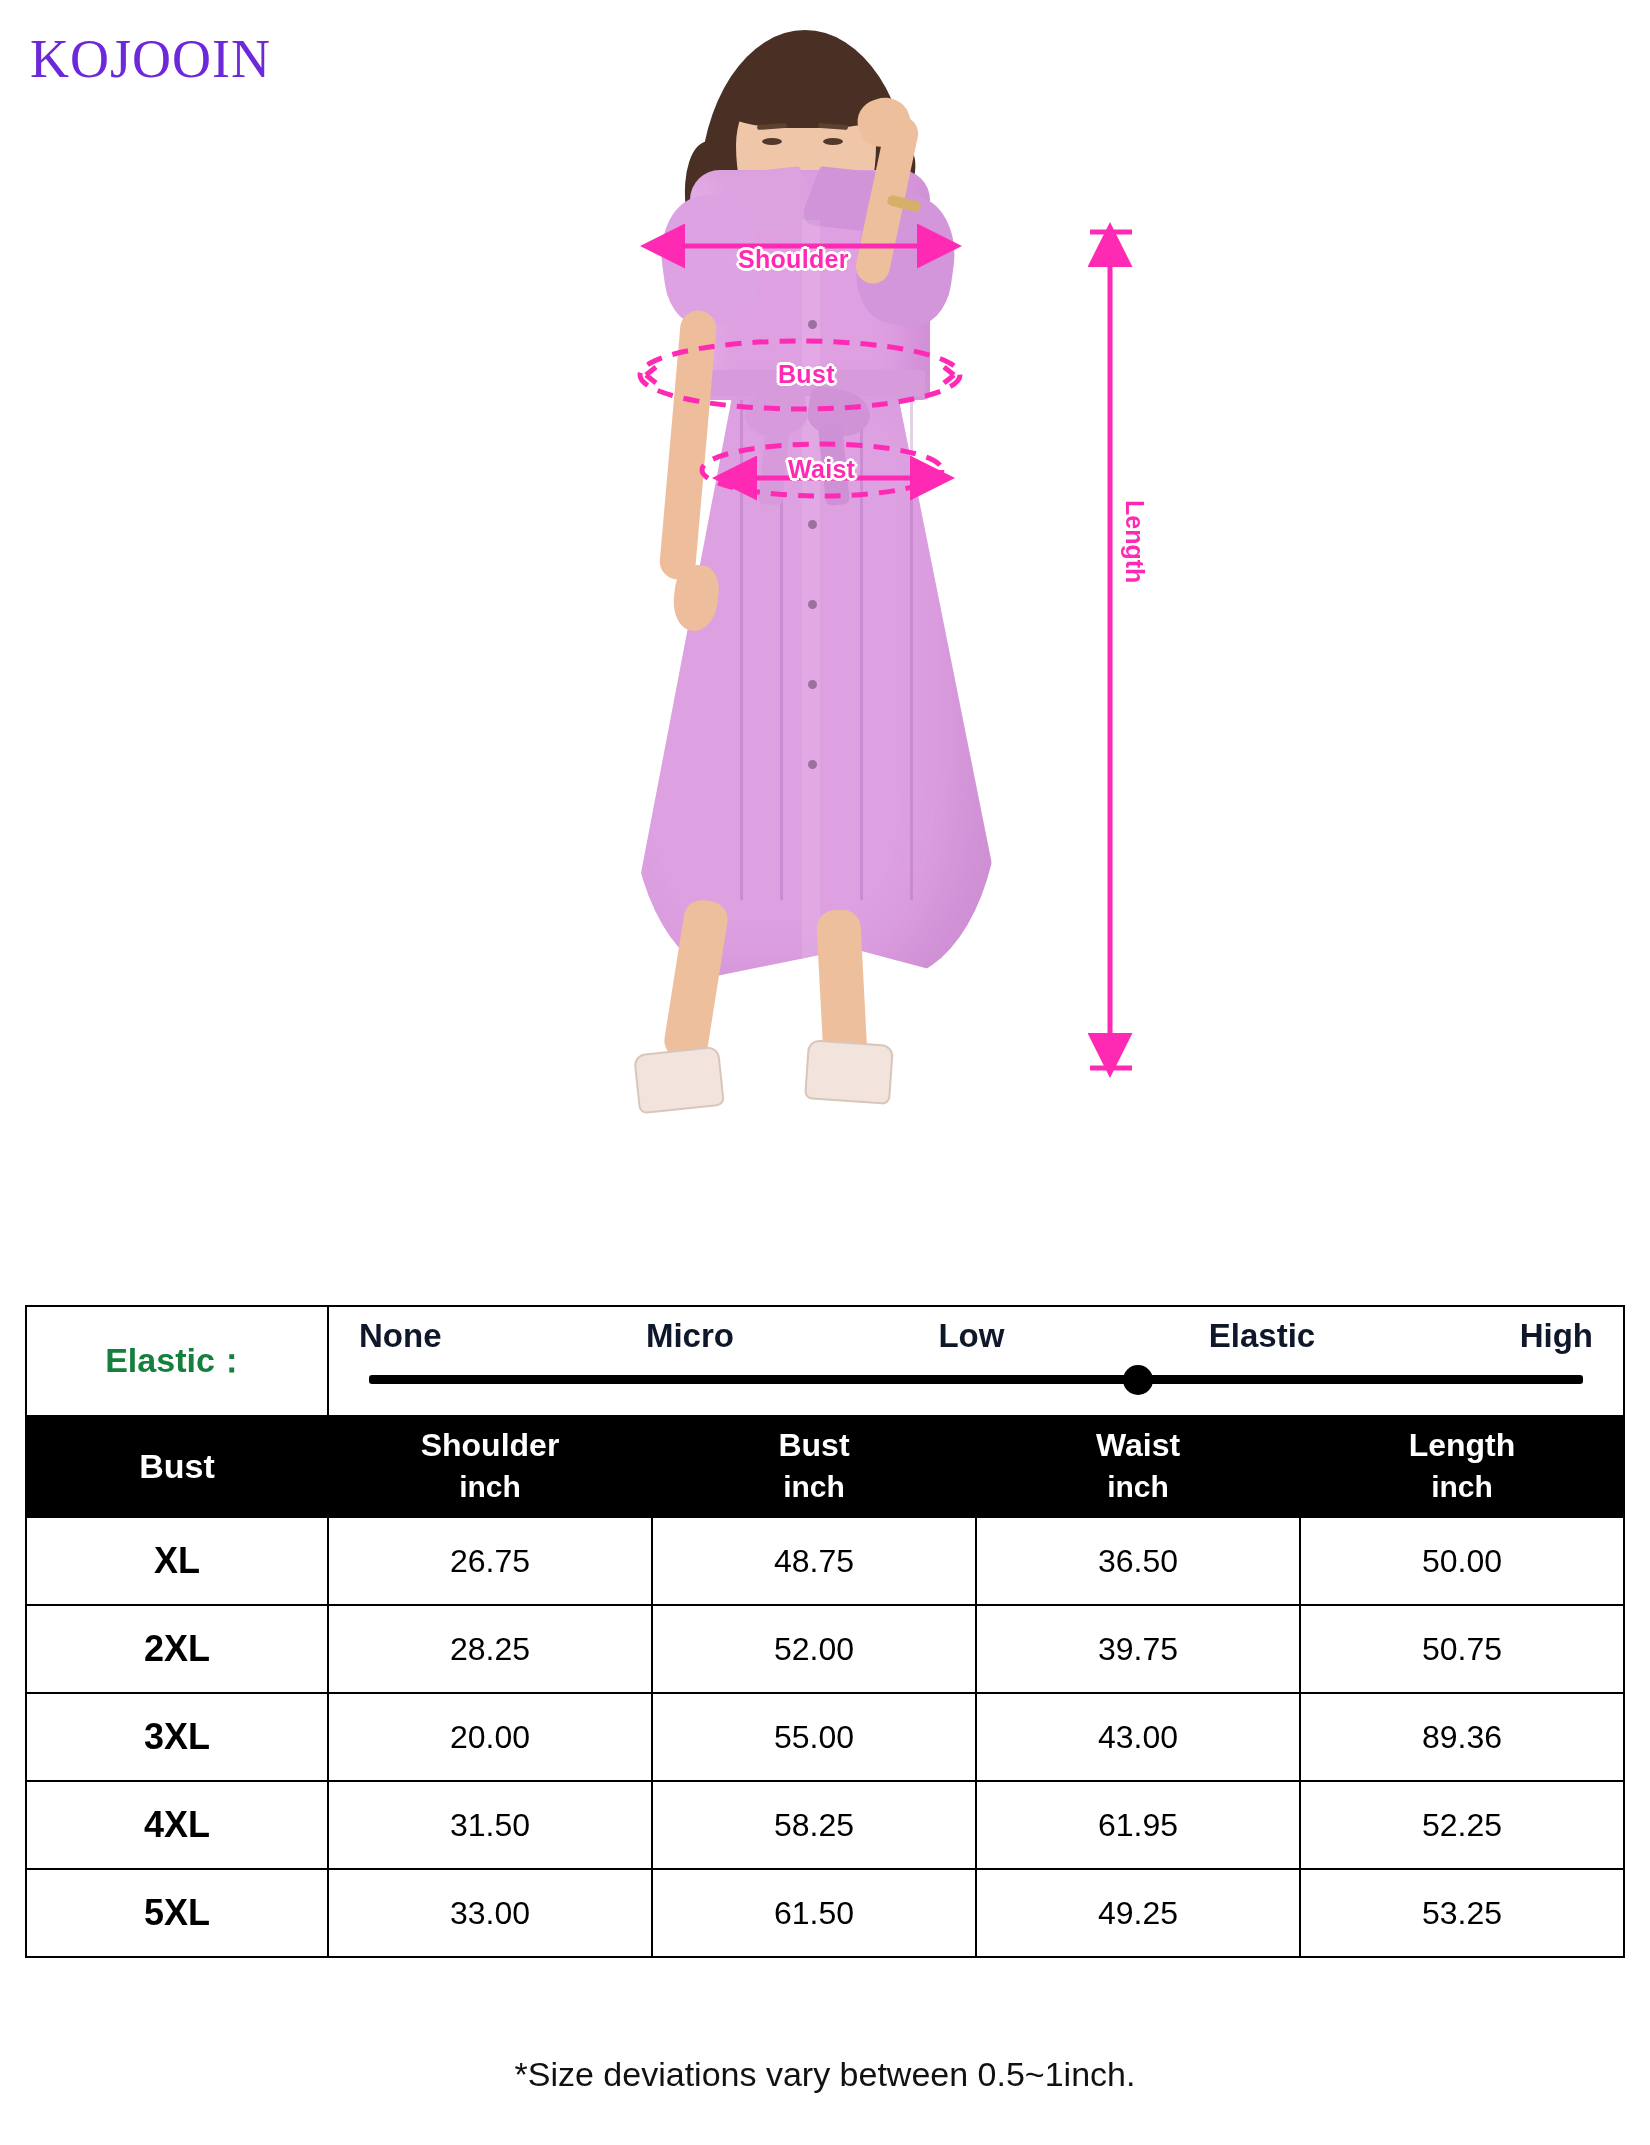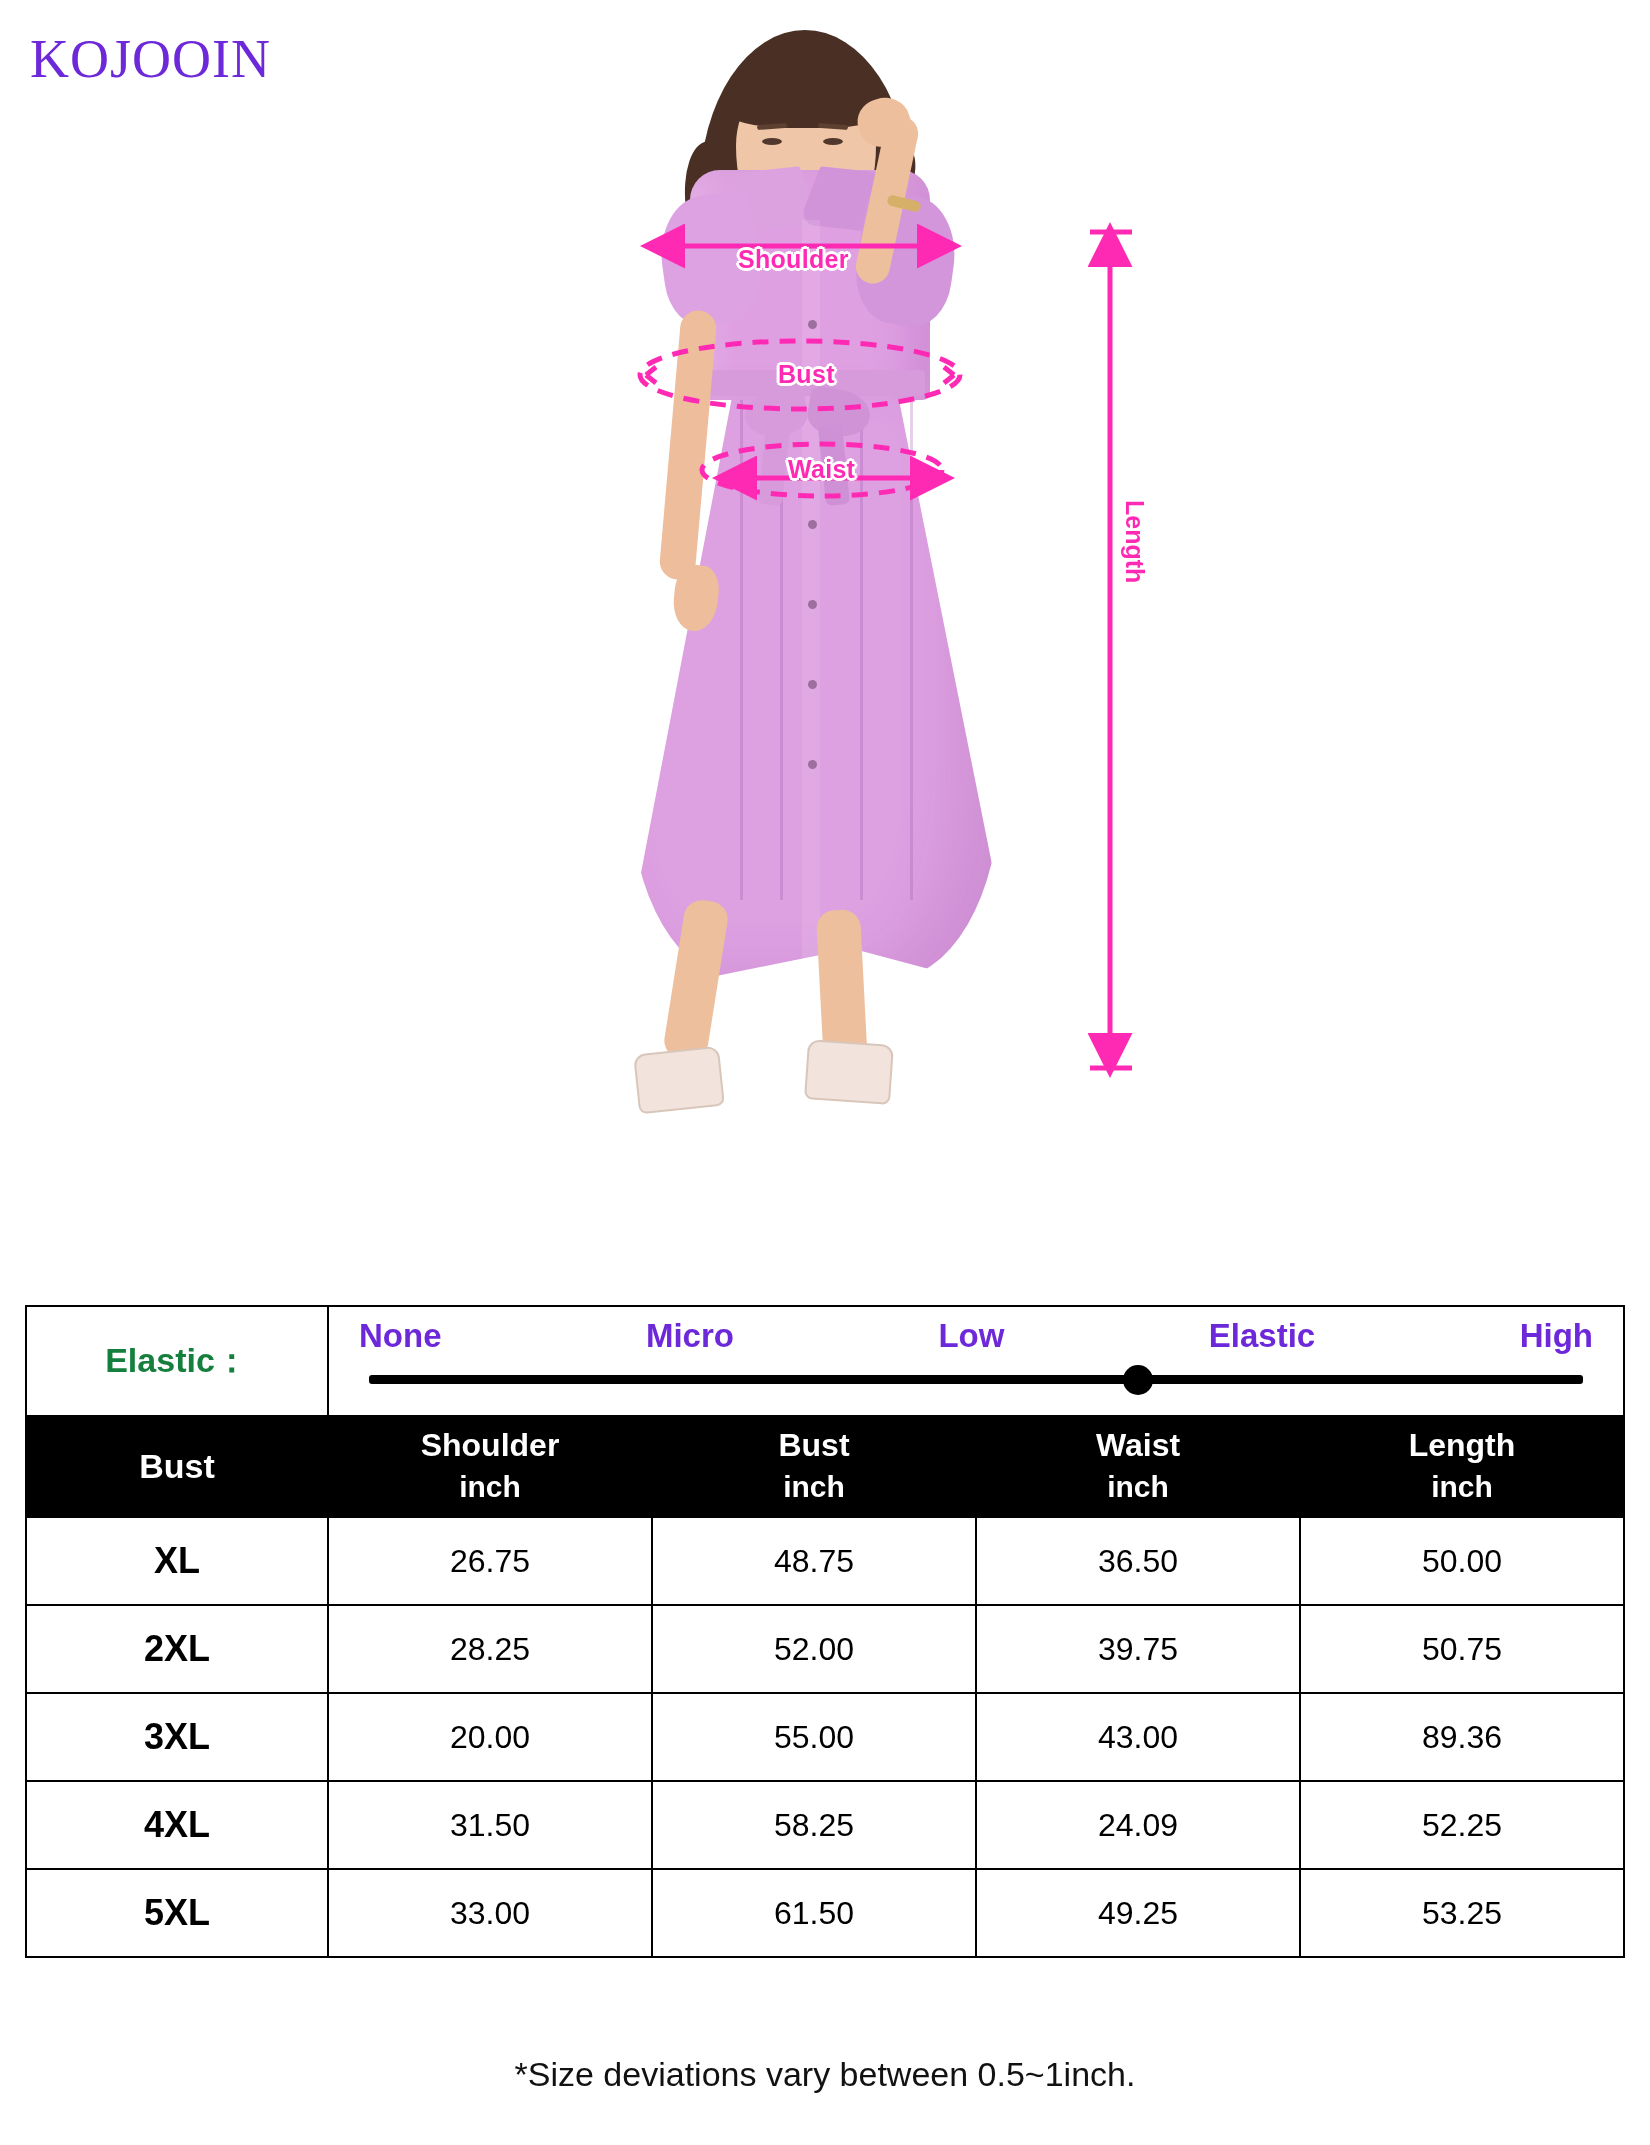--- a/index.html
+++ b/index.html
@@ -411,21 +411,21 @@
   .elastic-wrap {
     position: relative;
     height: 108px;
   }
   .elastic-words {
     display: flex;
     justify-content: space-between;
     padding: 10px 30px 0 30px;
     font-size: 33px;
     font-weight: bold;
-    color: #6d28d9;
+    color: #0f172a;
   }
   .elastic-track {
     position: absolute;
     left: 40px;
     right: 40px;
     top: 68px;
     height: 9px;
     background: #000;
     border-radius: 3px;
   }
@@ -622,21 +622,21 @@
       <td class="row-size">3XL</td>
       <td class="row-val">20.00</td>
       <td class="row-val">55.00</td>
       <td class="row-val">43.00</td>
       <td class="row-val">89.36</td>
     </tr>
     <tr>
       <td class="row-size">4XL</td>
       <td class="row-val">31.50</td>
       <td class="row-val">58.25</td>
-      <td class="row-val">24.09</td>
+      <td class="row-val">61.95</td>
       <td class="row-val">52.25</td>
     </tr>
     <tr>
       <td class="row-size">5XL</td>
       <td class="row-val">33.00</td>
       <td class="row-val">61.50</td>
       <td class="row-val">49.25</td>
       <td class="row-val">53.25</td>
     </tr>
   </tbody>

